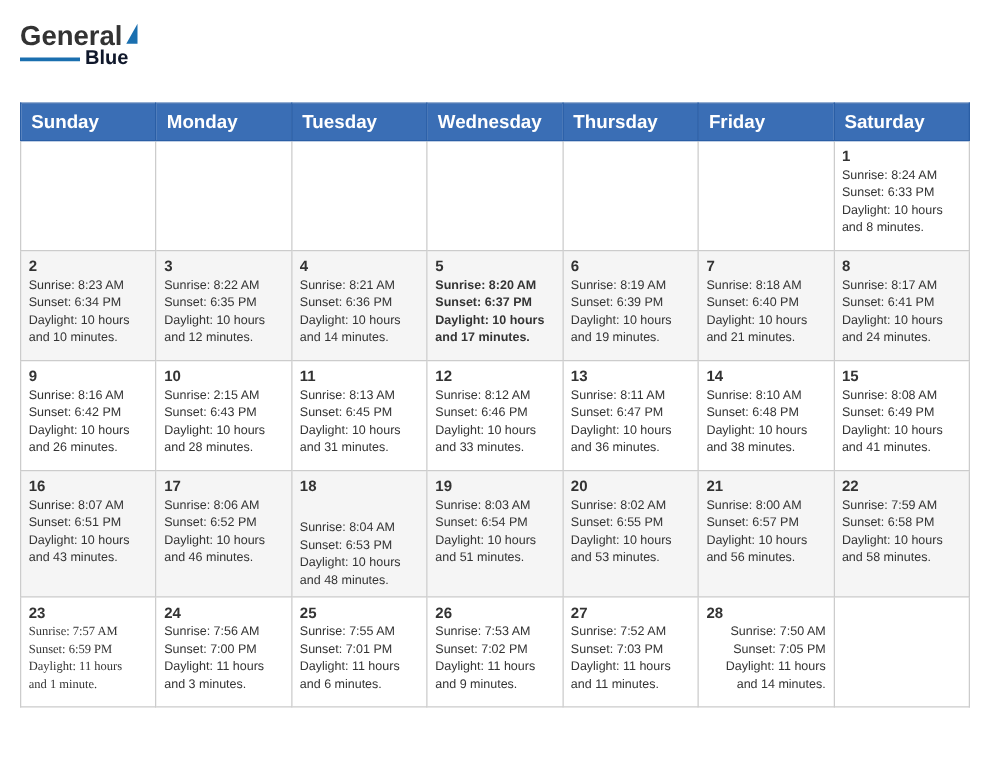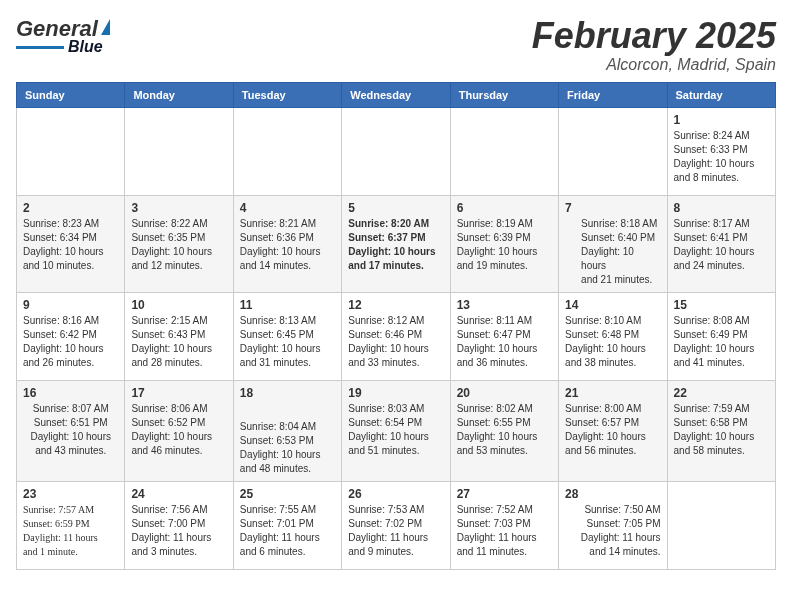--- a/index.html
+++ b/index.html
@@ -7,22 +7,21 @@
       font-family: Arial, sans-serif;
       background: #fff;
       width: 792px;
       min-height: 612px;
       padding: 16px;
     }
     .header {
       display: flex;
       justify-content: space-between;
       align-items: flex-start;
-      margin-bottom: 8px;
-      font-style: italic;
+      margin-bottom: 26px;
     }
     .logo {
       display: flex;
       flex-direction: column;
       align-items: flex-start;
     }
     .title-block {
       text-align: right;
     }
     .month-title {
@@ -36,21 +35,21 @@
       color: #555;
     }
     .calendar {
       width: 100%;
       border-collapse: collapse;
       border: 1px solid #ccc;
     }
     .calendar th {
       background: #3a6eb5;
       color: #fff;
-      font-size: 11px;
+      font-size: 15px;
       font-weight: bold;
       padding: 6px 8px;
       text-align: left;
       border: 1px solid #2a5ea5;
     }
     .calendar td {
       width: 14.28%;
       vertical-align: top;
       border: 1px solid #ccc;
       padding: 5px 6px;
@@ -82,24 +81,20 @@
   <div class="logo">
     <div style="display:flex;align-items:center;">
       <span style="font-size:22px;font-weight:bold;color:#333;">General</span>
       <span style="display:inline-block;width:0;height:0;border-left:9px solid transparent;border-bottom:16px solid #1a6faf;margin-left:3px;margin-bottom:4px;"></span>
     </div>
     <div style="display:flex;align-items:center;margin-top:-4px;">
       <span style="display:inline-block;width:48px;height:3px;background:#1a6faf;margin-right:2px;"></span>
       <span style="font-size:16px;font-weight:bold;color:#0f172a;margin-left:2px;">Blue</span>
     </div>
   </div>
-  <div class="title-block">
-    <div class="month-title">February 2025</div>
-    <div class="location-title">Alcorcon, Madrid, Spain</div>
-  </div>
 </div>
 
 <table class="calendar">
   <thead>
     <tr>
     <th>Sunday</th>
         <th>Monday</th>
         <th>Tuesday</th>
         <th>Wednesday</th>
         <th>Thursday</th>
@@ -154,21 +149,21 @@
         </td>
         <td>
           <div class="day-number">6</div>
           <div class="day-info" style="white-space: pre-line;">Sunrise: 8:19 AM
 Sunset: 6:39 PM
 Daylight: 10 hours
 and 19 minutes.</div>
         </td>
         <td>
           <div class="day-number">7</div>
-          <div class="day-info" style="white-space: pre-line; margin-left: 16px;">Sunrise: 8:18 AM
+          <div class="day-info" style="white-space: pre-line;">Sunrise: 8:18 AM
 Sunset: 6:40 PM
 Daylight: 10 hours
 and 21 minutes.</div>
         </td>
         <td>
           <div class="day-number">8</div>
           <div class="day-info" style="white-space: pre-line;">Sunrise: 8:17 AM
 Sunset: 6:41 PM
 Daylight: 10 hours
 and 24 minutes.</div>
@@ -221,21 +216,21 @@
           <div class="day-number">15</div>
           <div class="day-info" style="white-space: pre-line;">Sunrise: 8:08 AM
 Sunset: 6:49 PM
 Daylight: 10 hours
 and 41 minutes.</div>
         </td>
       </tr>
       <tr>
         <td>
           <div class="day-number">16</div>
-          <div class="day-info" style="white-space: pre-line; text-align: center;">Sunrise: 8:07 AM
+          <div class="day-info" style="white-space: pre-line;">Sunrise: 8:07 AM
 Sunset: 6:51 PM
 Daylight: 10 hours
 and 43 minutes.</div>
         </td>
         <td>
           <div class="day-number">17</div>
           <div class="day-info" style="white-space: pre-line;">Sunrise: 8:06 AM
 Sunset: 6:52 PM
 Daylight: 10 hours
 and 46 minutes.</div>

